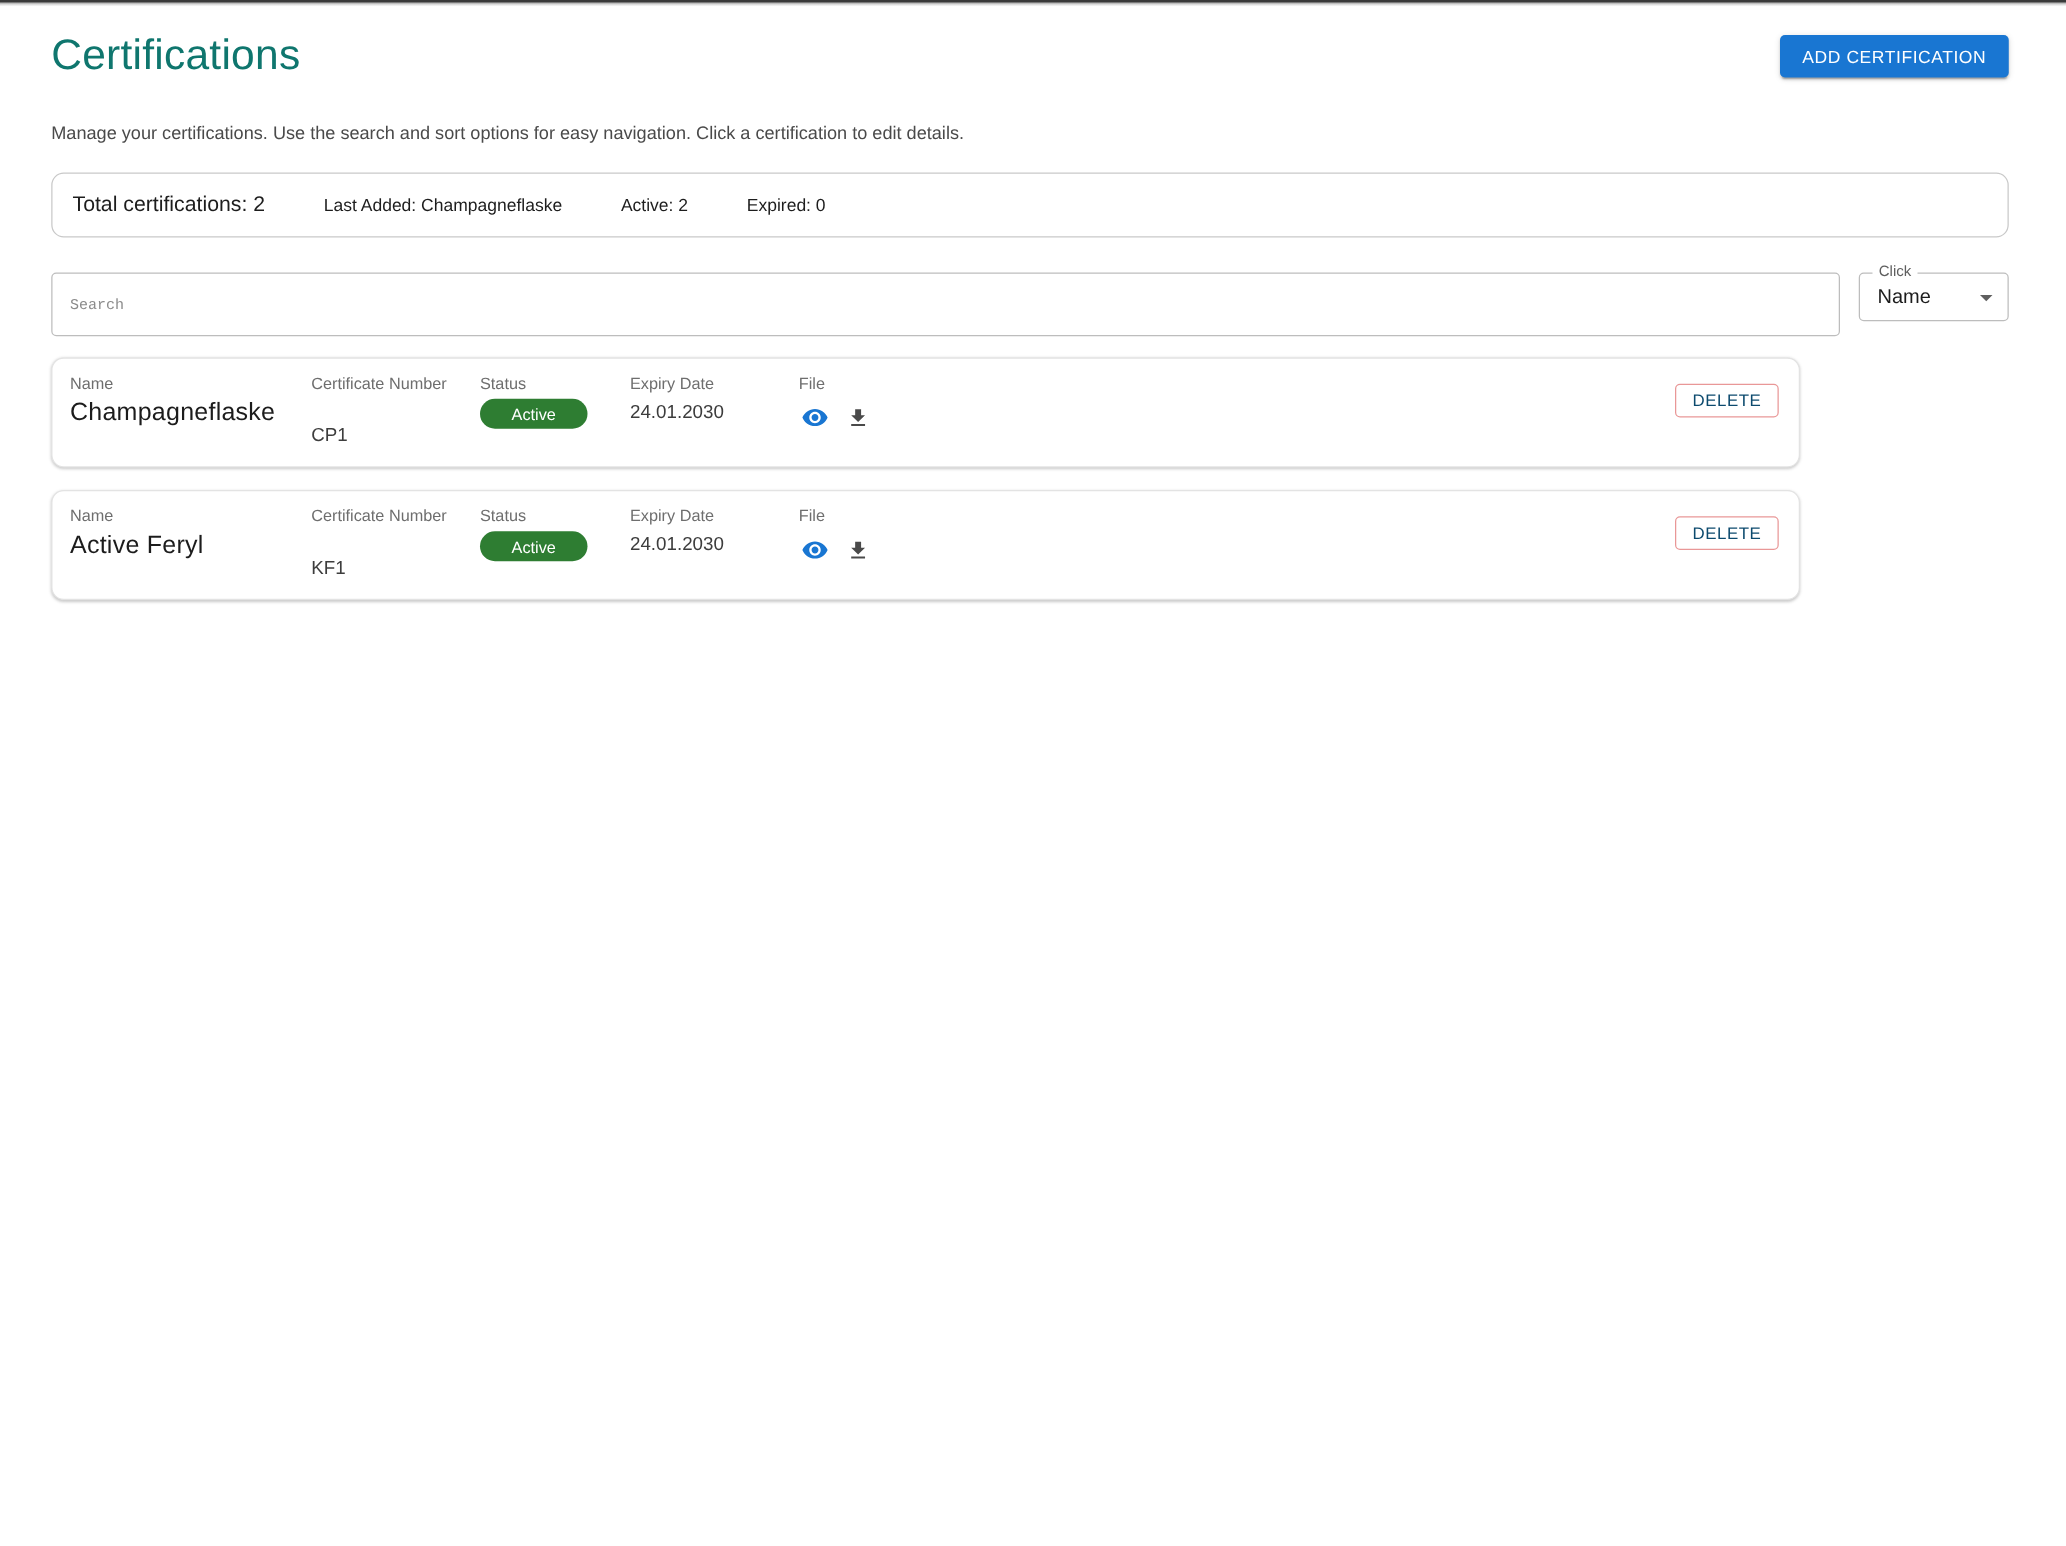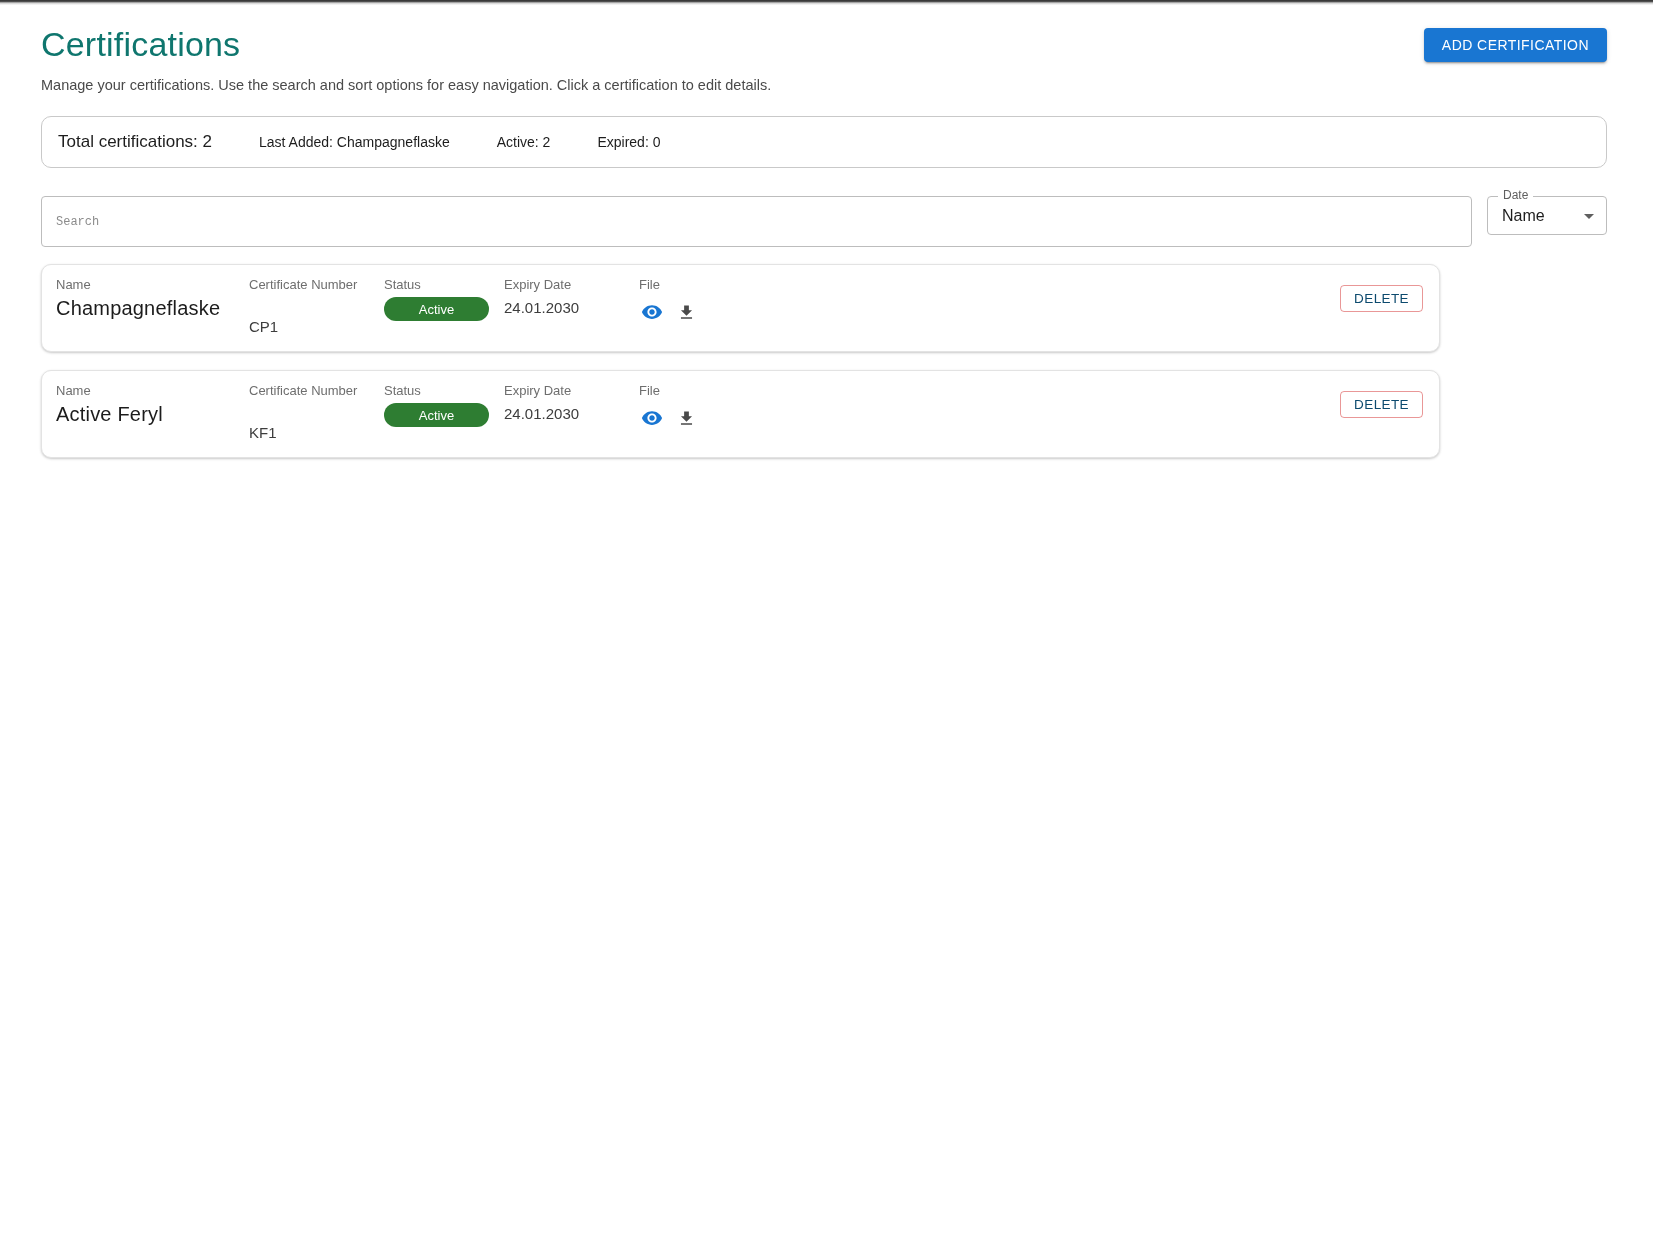--- a/index.html
+++ b/index.html
@@ -40,21 +40,21 @@
     font-size: 14px;
     font-weight: 500;
     letter-spacing: 0.45px;
     text-transform: uppercase;
     padding: 9px 18px;
     margin-top: 3px;
     cursor: pointer;
     box-shadow: 0 3px 1px -2px rgba(0,0,0,0.2), 0 2px 2px 0 rgba(0,0,0,0.14), 0 1px 5px 0 rgba(0,0,0,0.12);
   }
   .subtitle {
-    margin-top: 13px;
+    margin-top: 35px;
     font-size: 14.5px;
     color: #4a4a4a;
   }
   .stats-bar {
     margin-top: 23px;
     border: 1px solid #c9c9c9;
     border-radius: 10px;
     padding: 15px 16px;
     display: flex;
     align-items: center;
@@ -137,21 +137,21 @@
   .col-status { width: 120px; }
   .col-expiry { width: 135px; }
   .col-file   { width: 120px; }
   .field-label { font-size: 13px; color: #6e6e6e; }
   .value-name { font-size: 20px; color: #1c1c1c; letter-spacing: 0.2px; }
   .value-plain { font-size: 15px; color: #3d3d3d; padding-top: 2px; }
   .status-chip {
     display: inline-flex;
     align-items: center;
     justify-content: center;
-    width: 105px;
+    width: 86px;
     height: 24px;
     border-radius: 12px;
     background: #2e7d32;
     color: #ffffff;
     font-size: 13px;
   }
   .file-actions { display: flex; align-items: center; gap: 10px; padding-top: 2px; }
   .icon-btn {
     background: none;
     border: none;
@@ -194,21 +194,21 @@
   <div class="stats-bar">
     <span class="stat-total">Total certifications: 2</span>
     <span class="stat">Last Added: Champagneflaske</span>
     <span class="stat">Active: 2</span>
     <span class="stat">Expired: 0</span>
   </div>
 
   <div class="controls-row">
     <input class="search-input" type="text" placeholder="Search" style="">
     <div class="sort-select">
-      <span class="sort-label">Date</span>
+      <span class="sort-label">Click</span>
       <span class="sort-value">Name</span>
       <span class="sort-arrow"></span>
     </div>
   </div>
 
   <div class="cards">
   <div class="card">
     <div class="col col-name">
       <span class="field-label">Name</span>
       <span class="value-name">Champagneflaske</span>

